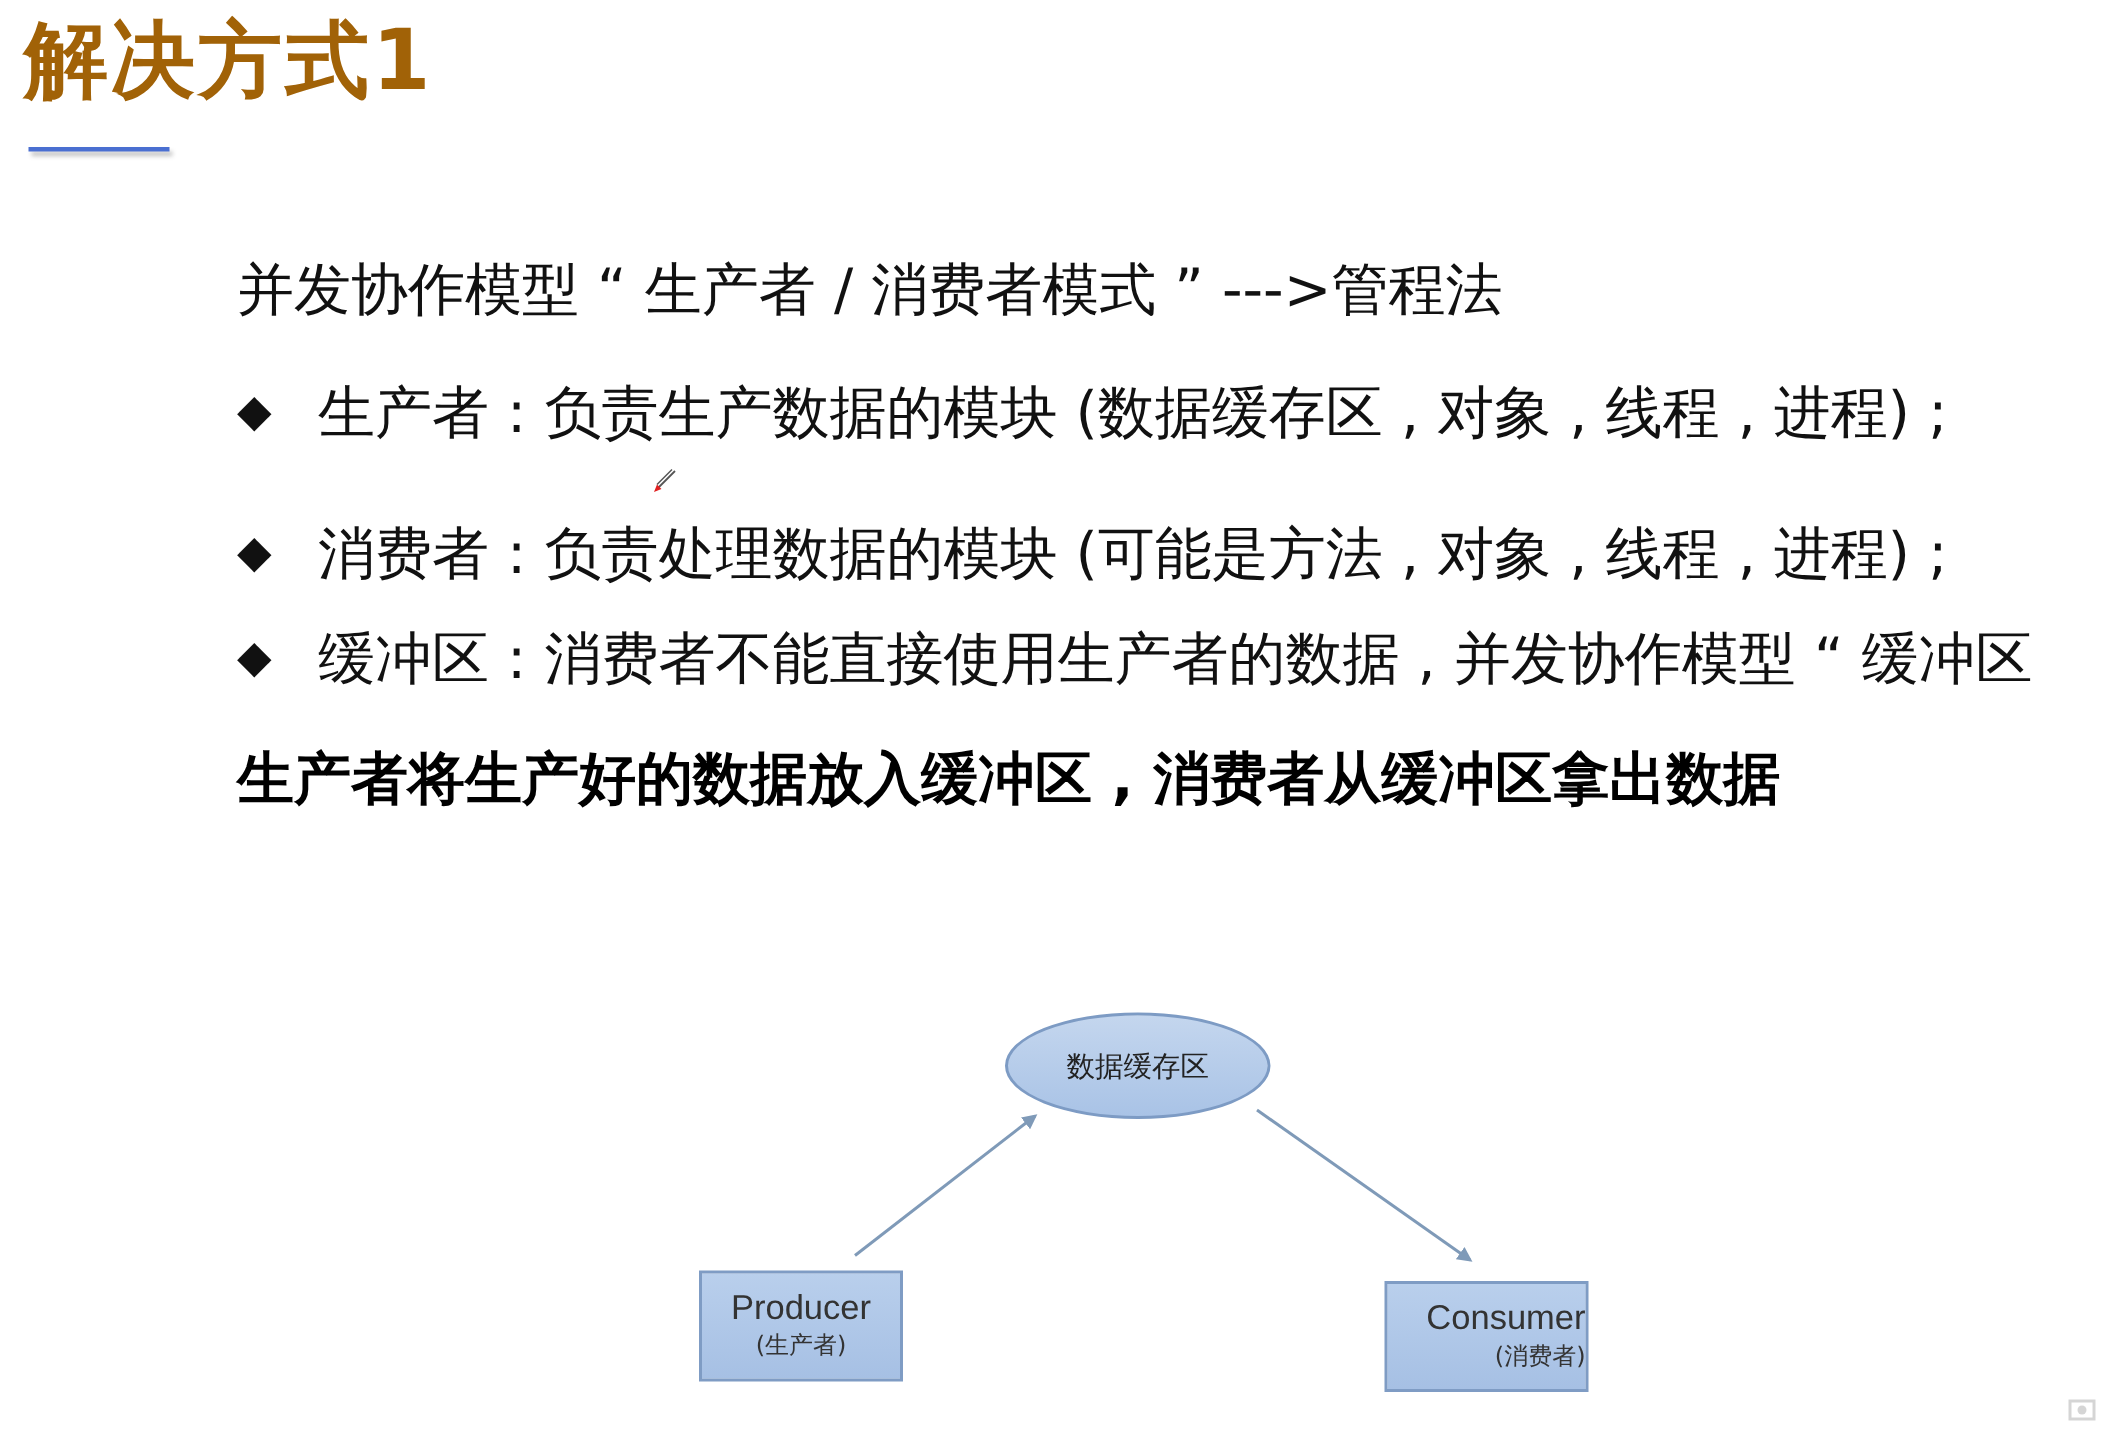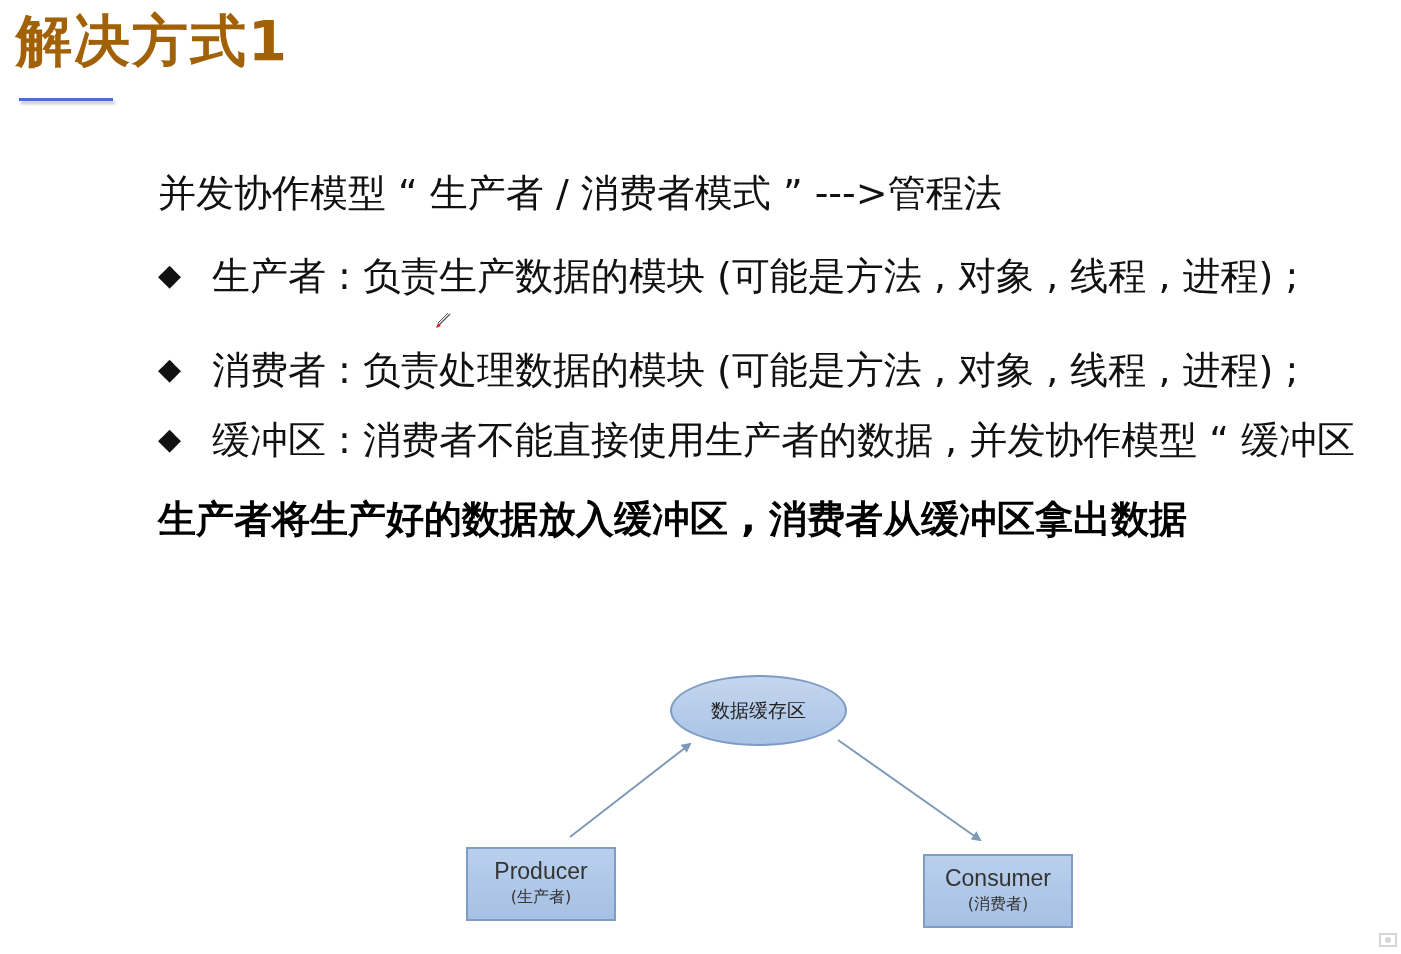--- a/index.html
+++ b/index.html
@@ -83,34 +83,34 @@
       box-sizing: border-box;
       display: flex;
       align-items: center;
       justify-content: center;
       font-size: 19px;
       color: #222;
       pointer-events: auto;
     }
     .box-node {
       position: absolute;
-      width: 150px;
+      width: 136px;
       height: 74px;
       background: linear-gradient(#b9cfec, #a6c0e4);
       border: 2px solid #7f9cc4;
       box-sizing: border-box;
       display: flex;
       flex-direction: column;
       align-items: center;
       justify-content: center;
       color: #333;
       pointer-events: auto;
     }
     .box-node.producer { left: 466px; top: 847px; }
-    .box-node.consumer { left: 923px; top: 854px; }
+    .box-node.consumer { left: 923px; top: 854px; align-items: flex-end; }
     .box-node .en {
       font-family: "Liberation Sans", sans-serif;
       font-size: 23px;
       line-height: 26px;
     }
     .box-node .zh {
       font-size: 16px;
       line-height: 26px;
     }
     .watermark-icon {
@@ -124,21 +124,21 @@
   </style>
 </head>
 <body>
 
 <div class="slide-title">解决方式1</div>
 <div class="title-underline"></div>
 
 <div class="line intro">并发协作模型 “ 生产者 / 消费者模式 ” ---&gt;管程法</div>
 
 <div class="line b1">
-  <span class="bullet">◆</span><span>生产者 : 负责生产数据的模块 (可能是方法 , 对象 , 线程 , 进程) ;</span>
+  <span class="bullet">◆</span><span>生产者 : 负责生产数据的模块 (数据缓存区 , 对象 , 线程 , 进程) ;</span>
 </div>
 
 <svg class="cursor-icon" viewBox="0 0 18 18">
   <line x1="16" y1="2" x2="5" y2="13" stroke="#555" stroke-width="1.2"></line>
   <line x1="14" y1="1" x2="4" y2="11" stroke="#555" stroke-width="1"></line>
   <polygon points="2,16 4,11 7,14" fill="#e02020"></polygon>
 </svg>
 
 <div class="line b2">
   <span class="bullet">◆</span><span>消费者 : 负责处理数据的模块 (可能是方法 , 对象 , 线程 , 进程) ;</span>

